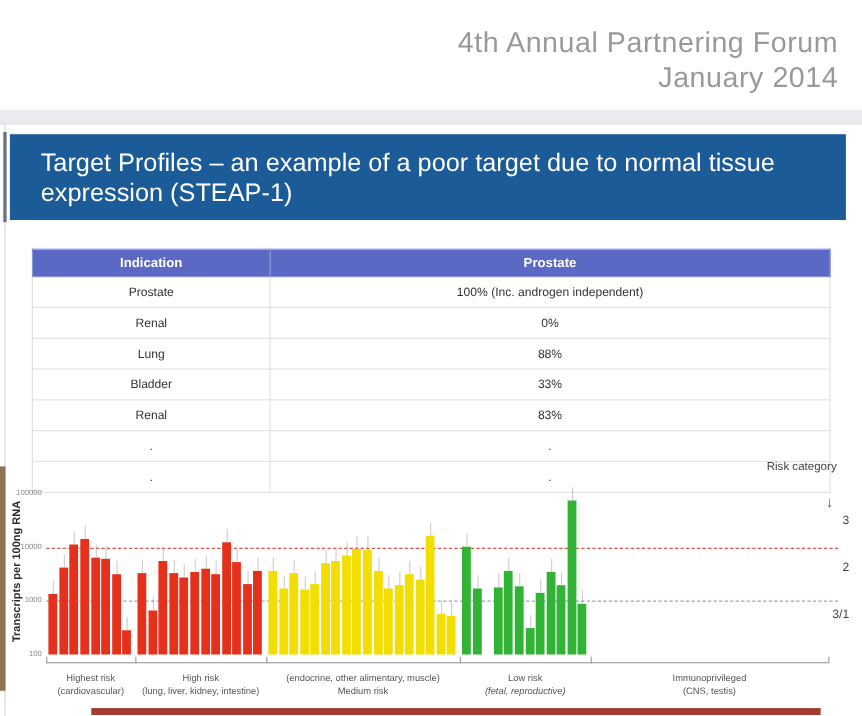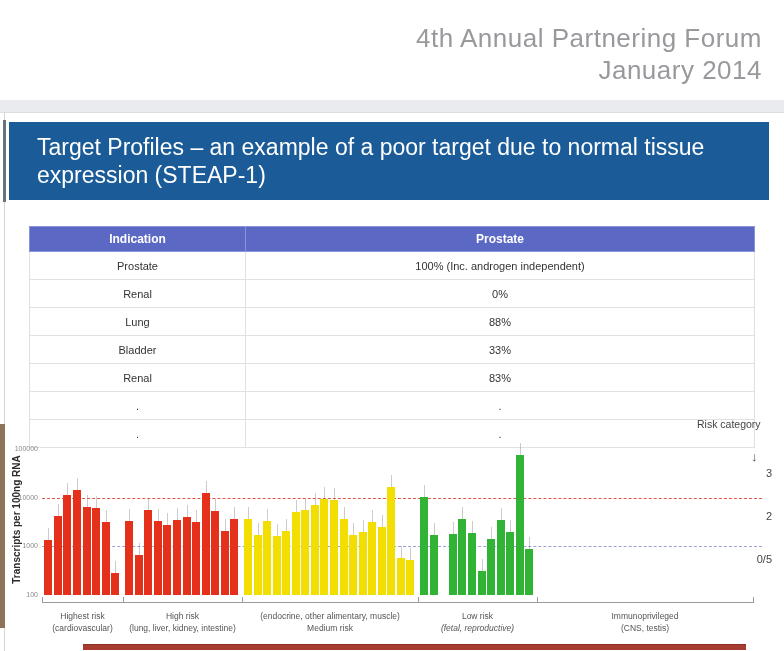--- a/index.html
+++ b/index.html
@@ -237,17 +237,17 @@
         <div style="position: static; font-style: italic;">(fetal, reproductive)</div>
       </div>
       <div class="grouplab" style="left: 555px; top: 610px;">
         <div style="position: static;">Immunoprivileged</div>
         <div style="position: static;">(CNS, testis)</div>
       </div>
       <div class="riskcat" style="left: 697px; top: 418px; width: 80px; text-align: left;">Risk category</div>
       <div class="riskarrow" style="left: 751px; top: 449px;">↓</div>
       <div class="risklevel" style="left: 742px; top: 467px;">3</div>
       <div class="risklevel" style="left: 742px; top: 510px;">2</div>
-      <div class="risklevel" style="left: 742px; top: 553px;">0/5</div>
+      <div class="risklevel" style="left: 742px; top: 553px;">3/1</div>
     </div>
 
   <div class="bottom-bar"></div>
 </div>
 
 </body></html>

